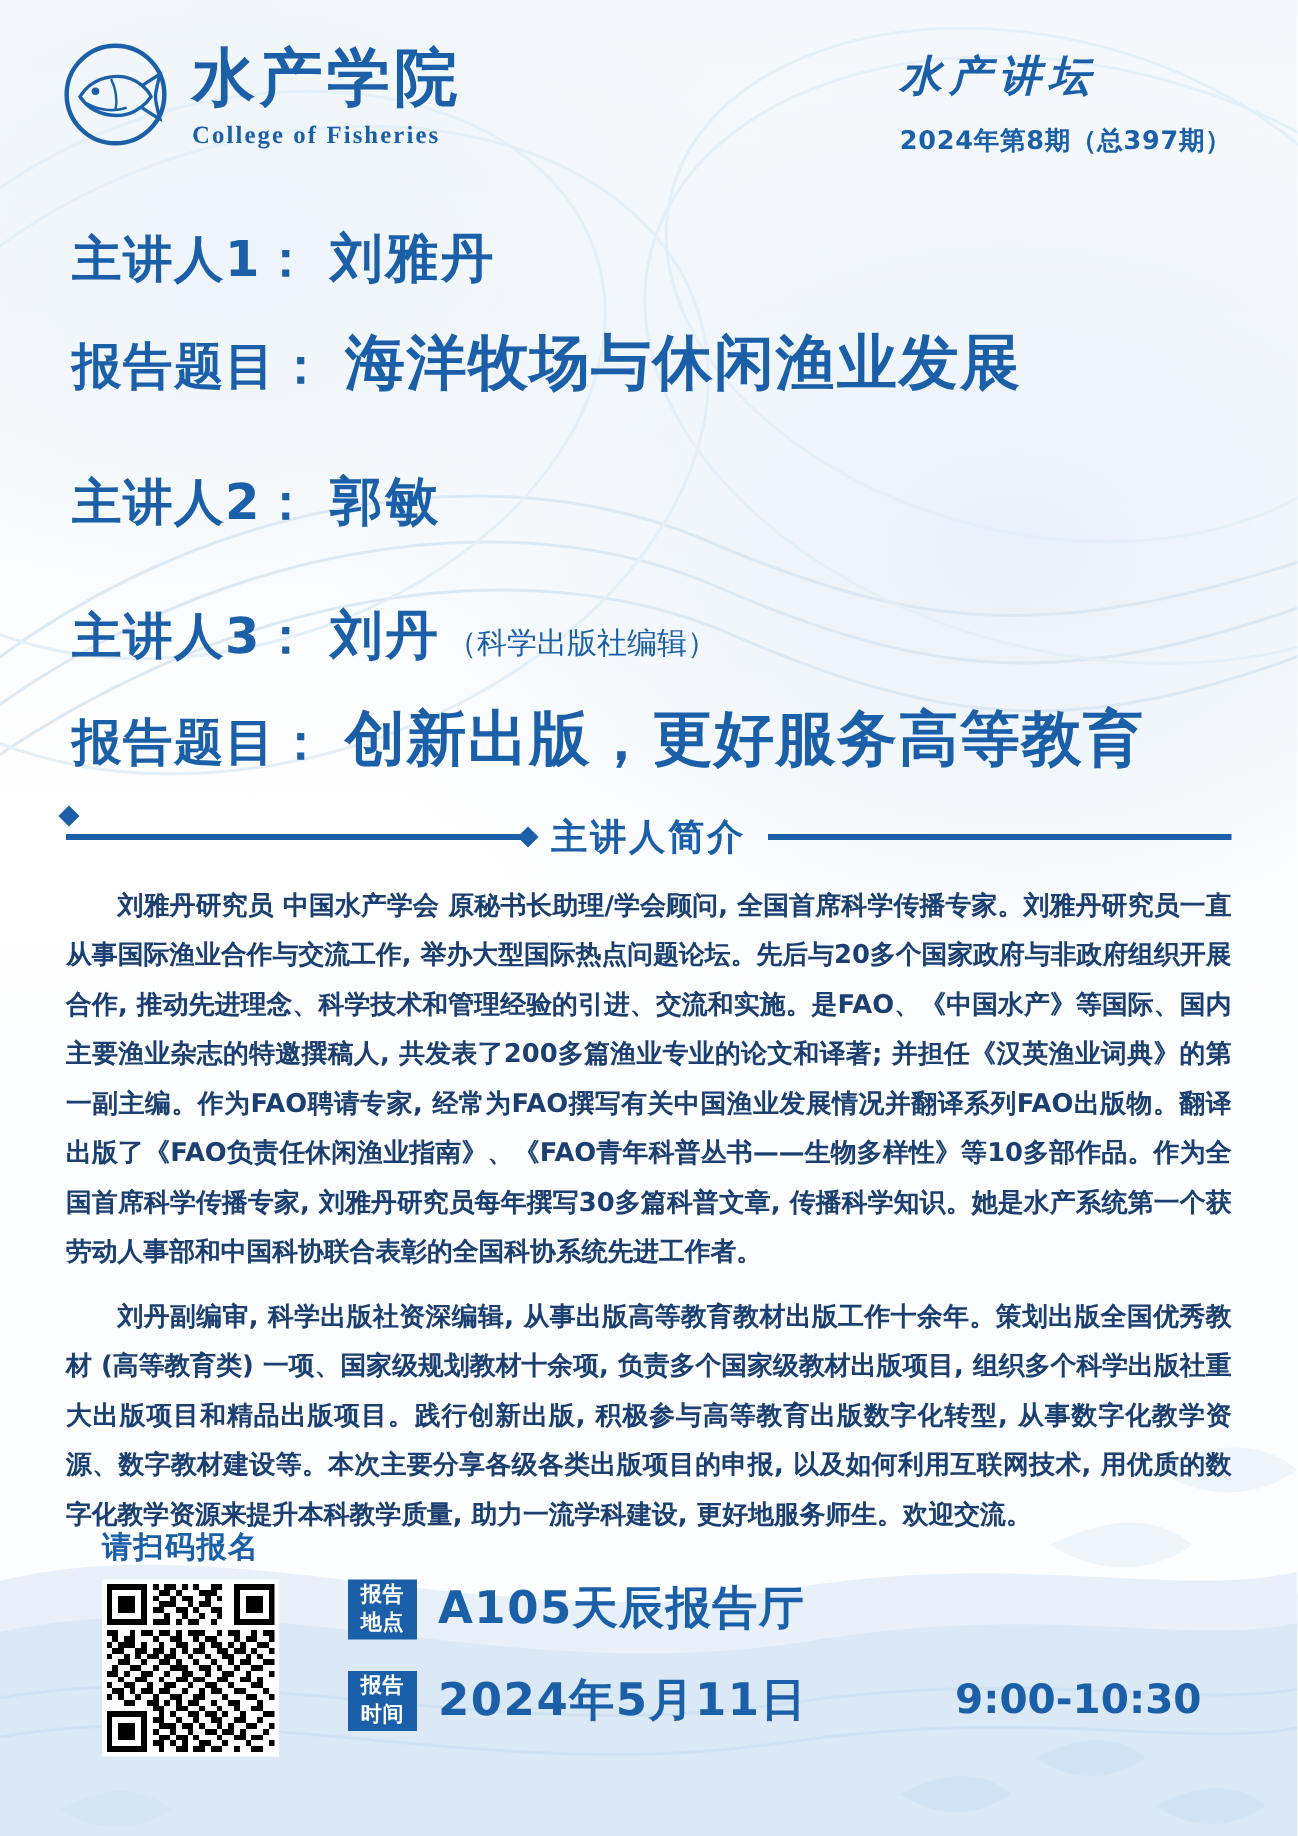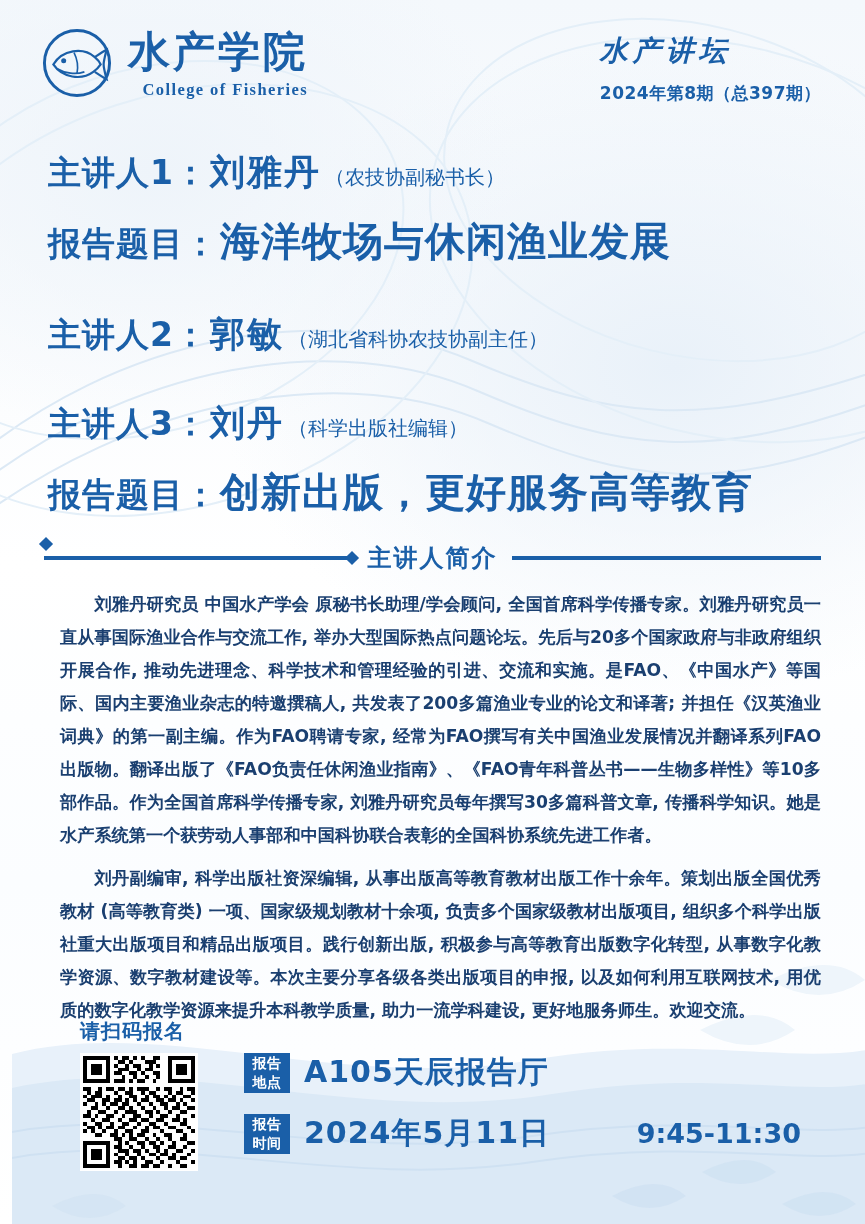--- a/index.html
+++ b/index.html
@@ -38,21 +38,20 @@
     position: relative;
     padding: 26px 44px 0 40px;
     display: flex;
     align-items: flex-start;
     justify-content: space-between;
   }
   .brand {
     display: flex;
     align-items: center;
     gap: 14px;
-    text-align: right;
   }
   .brand-logo {
     width: 74px;
     height: 74px;
     flex: 0 0 auto;
   }
   .brand-text {
     line-height: 1;
     padding-top: 4px;
   }
@@ -111,21 +110,21 @@
     font-weight: bold;
     color: #1a5fa8;
     letter-spacing: 1px;
   }
   .val {
     font-family: Liberation Serif, serif;
     font-size: 35px;
     font-weight: bold;
     color: #1a5fa8;
     letter-spacing: 2px;
-    margin-left: 2px;
+    margin-left: 12px;
   }
   .note {
     font-family: "DejaVu Sans", "Liberation Sans", sans-serif;
     font-size: 20px;
     color: #1a5fa8;
     margin-left: 4px;
   }
   .topic .val {
     font-size: 40px;
     letter-spacing: 1px;
@@ -173,28 +172,28 @@
     position: relative;
     margin: 14px 44px 0 44px;
   }
   .bio-p {
     font-family: "DejaVu Sans", "Liberation Sans", sans-serif;
     font-size: 17.2px;
     line-height: 1.92;
     color: #1a3f70;
     text-align: justify;
     text-indent: 2em;
-    margin: 0 0 10px 16px;
+    margin: 0 0 10px 0;
     font-weight: 600;
   }
 
   
   .footer {
     position: absolute;
-    left: 12px;
+    left: 0;
     right: 0;
     bottom: 0;
     height: 224px;
   }
   .footer-wave {
     position: absolute;
     inset: 0;
     width: 865px;
     height: 224px;
   }
@@ -311,34 +310,32 @@
       <div class="series-title">水产讲坛</div>
       <div class="series-issue">2024年第8期（总397期）</div>
     </div>
   </div>
 
   <div class="speakers">
 
     <div class="line">
       <span class="lbl">主讲人1：</span>
       <span class="val">刘雅丹</span>
-      <span class="note">（农技协副秘书长）</span>
     </div>
     <div class="gap-sm"></div>
     <div class="line topic">
       <span class="lbl">报告题目：</span>
       <span class="val">海洋牧场与休闲渔业发展</span>
     </div>
 
     <div class="gap-lg"></div>
 
     <div class="line">
       <span class="lbl">主讲人2：</span>
       <span class="val">郭敏</span>
-      <span class="note">（湖北省科协农技协副主任）</span>
     </div>
 
     <div class="gap-lg"></div>
 
     <div class="line">
       <span class="lbl">主讲人3：</span>
       <span class="val">刘丹</span>
       <span class="note">（科学出版社编辑）</span>
     </div>
     <div class="gap-sm"></div>
@@ -600,19 +597,19 @@
             <div>地点</div>
           </div>
           <div class="info-val">A105天辰报告厅</div>
         </div>
         <div class="info-row">
           <div class="tag">
             <div>报告</div>
             <div>时间</div>
           </div>
           <div class="info-val">2024年5月11日</div>
-          <div class="info-time">9:45-11:30</div>
+          <div class="info-time">9:00-10:30</div>
         </div>
       </div>
     </div>
   </div>
 
 </div>
 
 </body></html>

